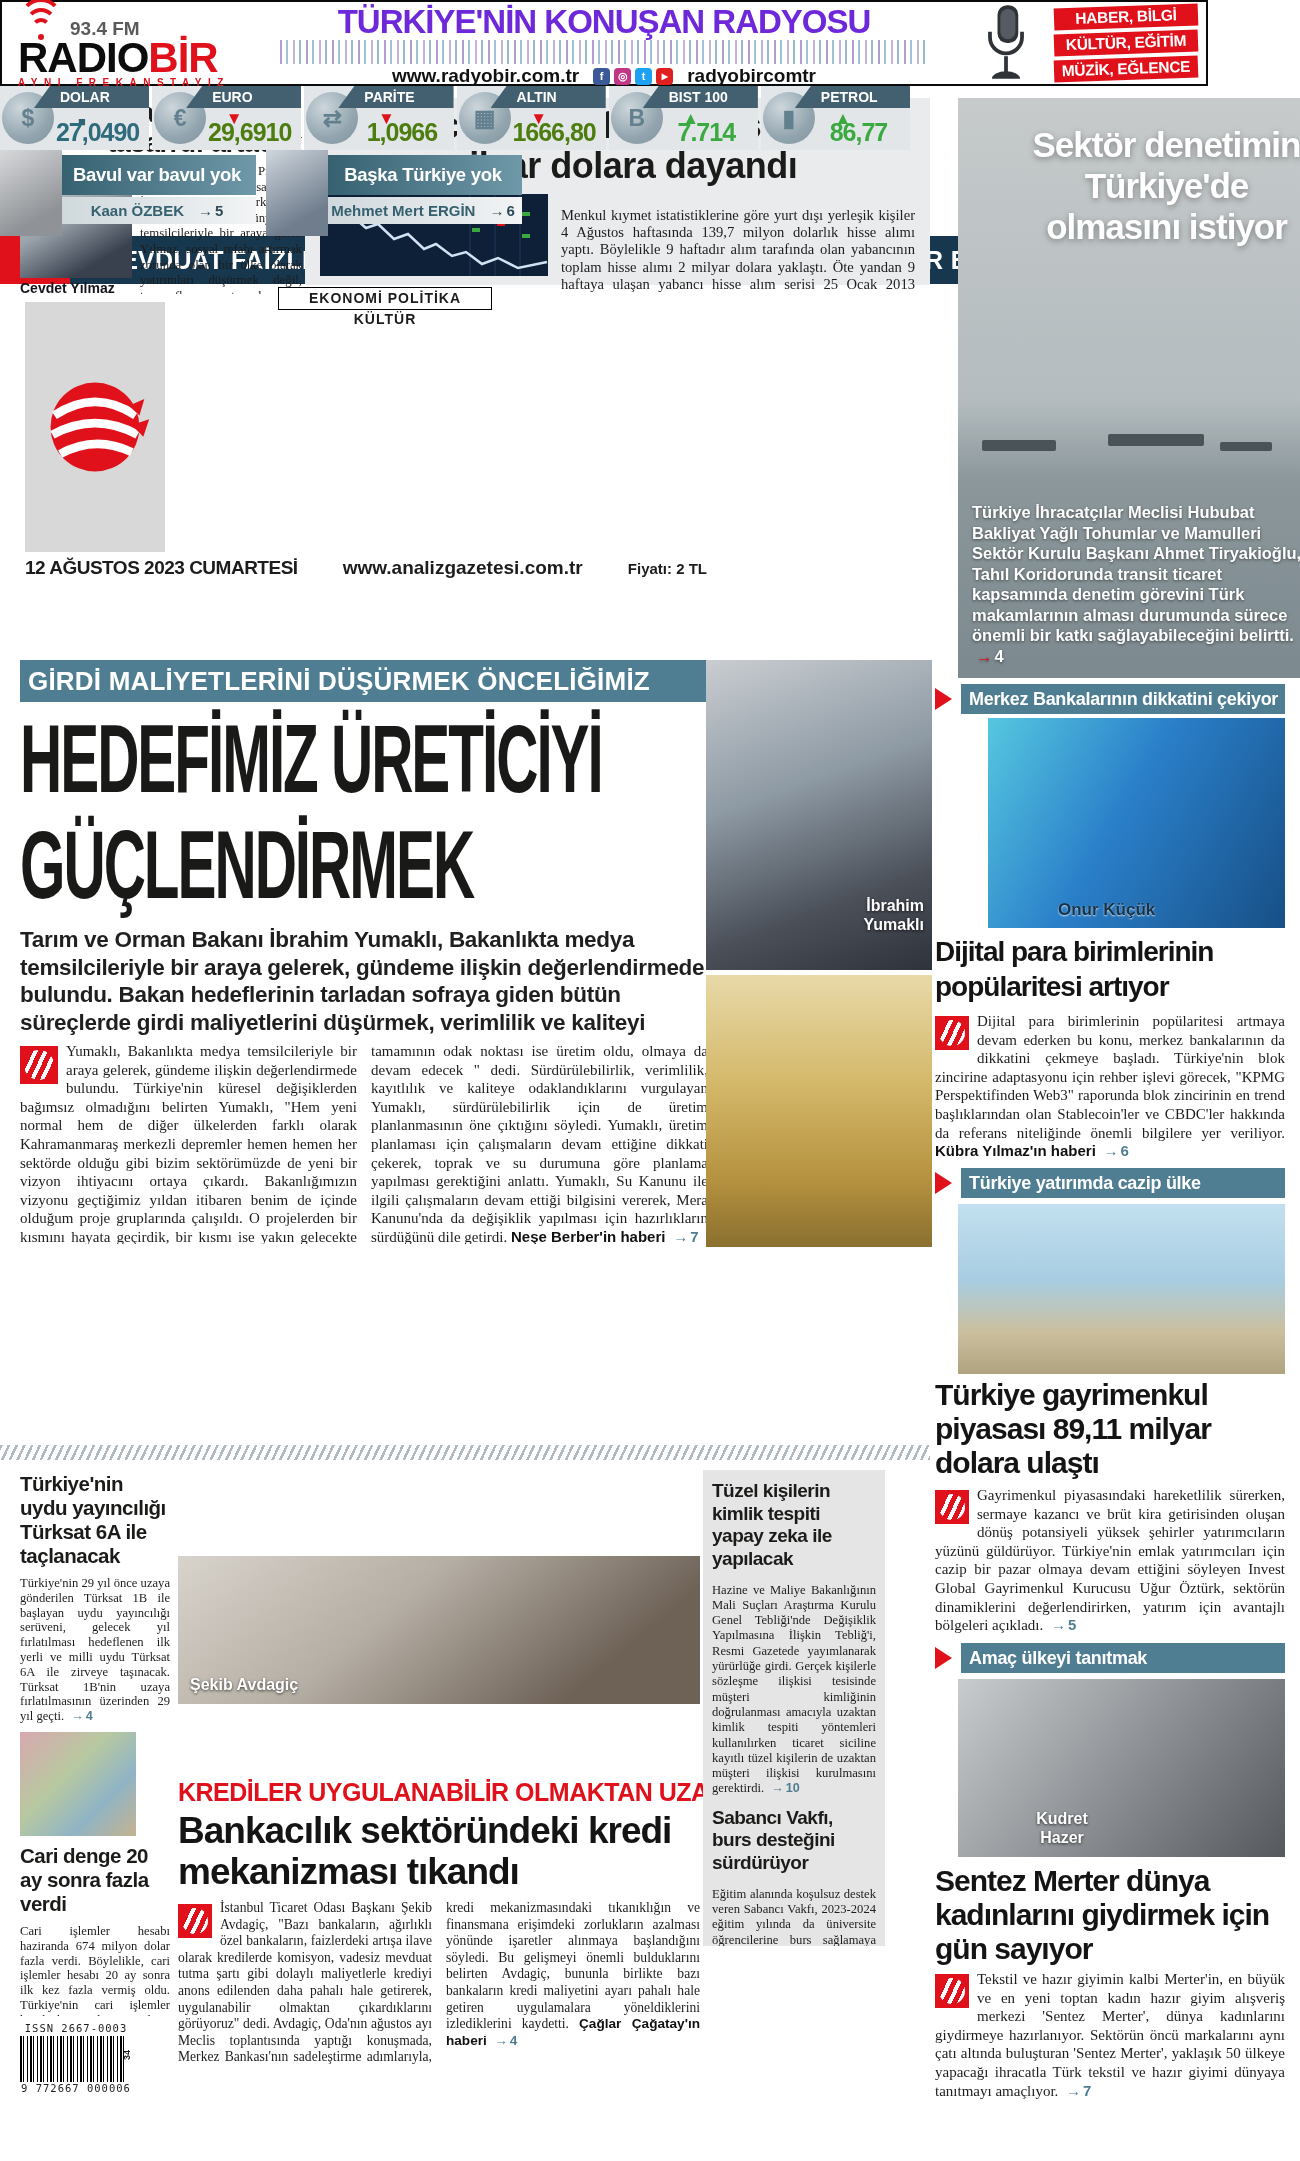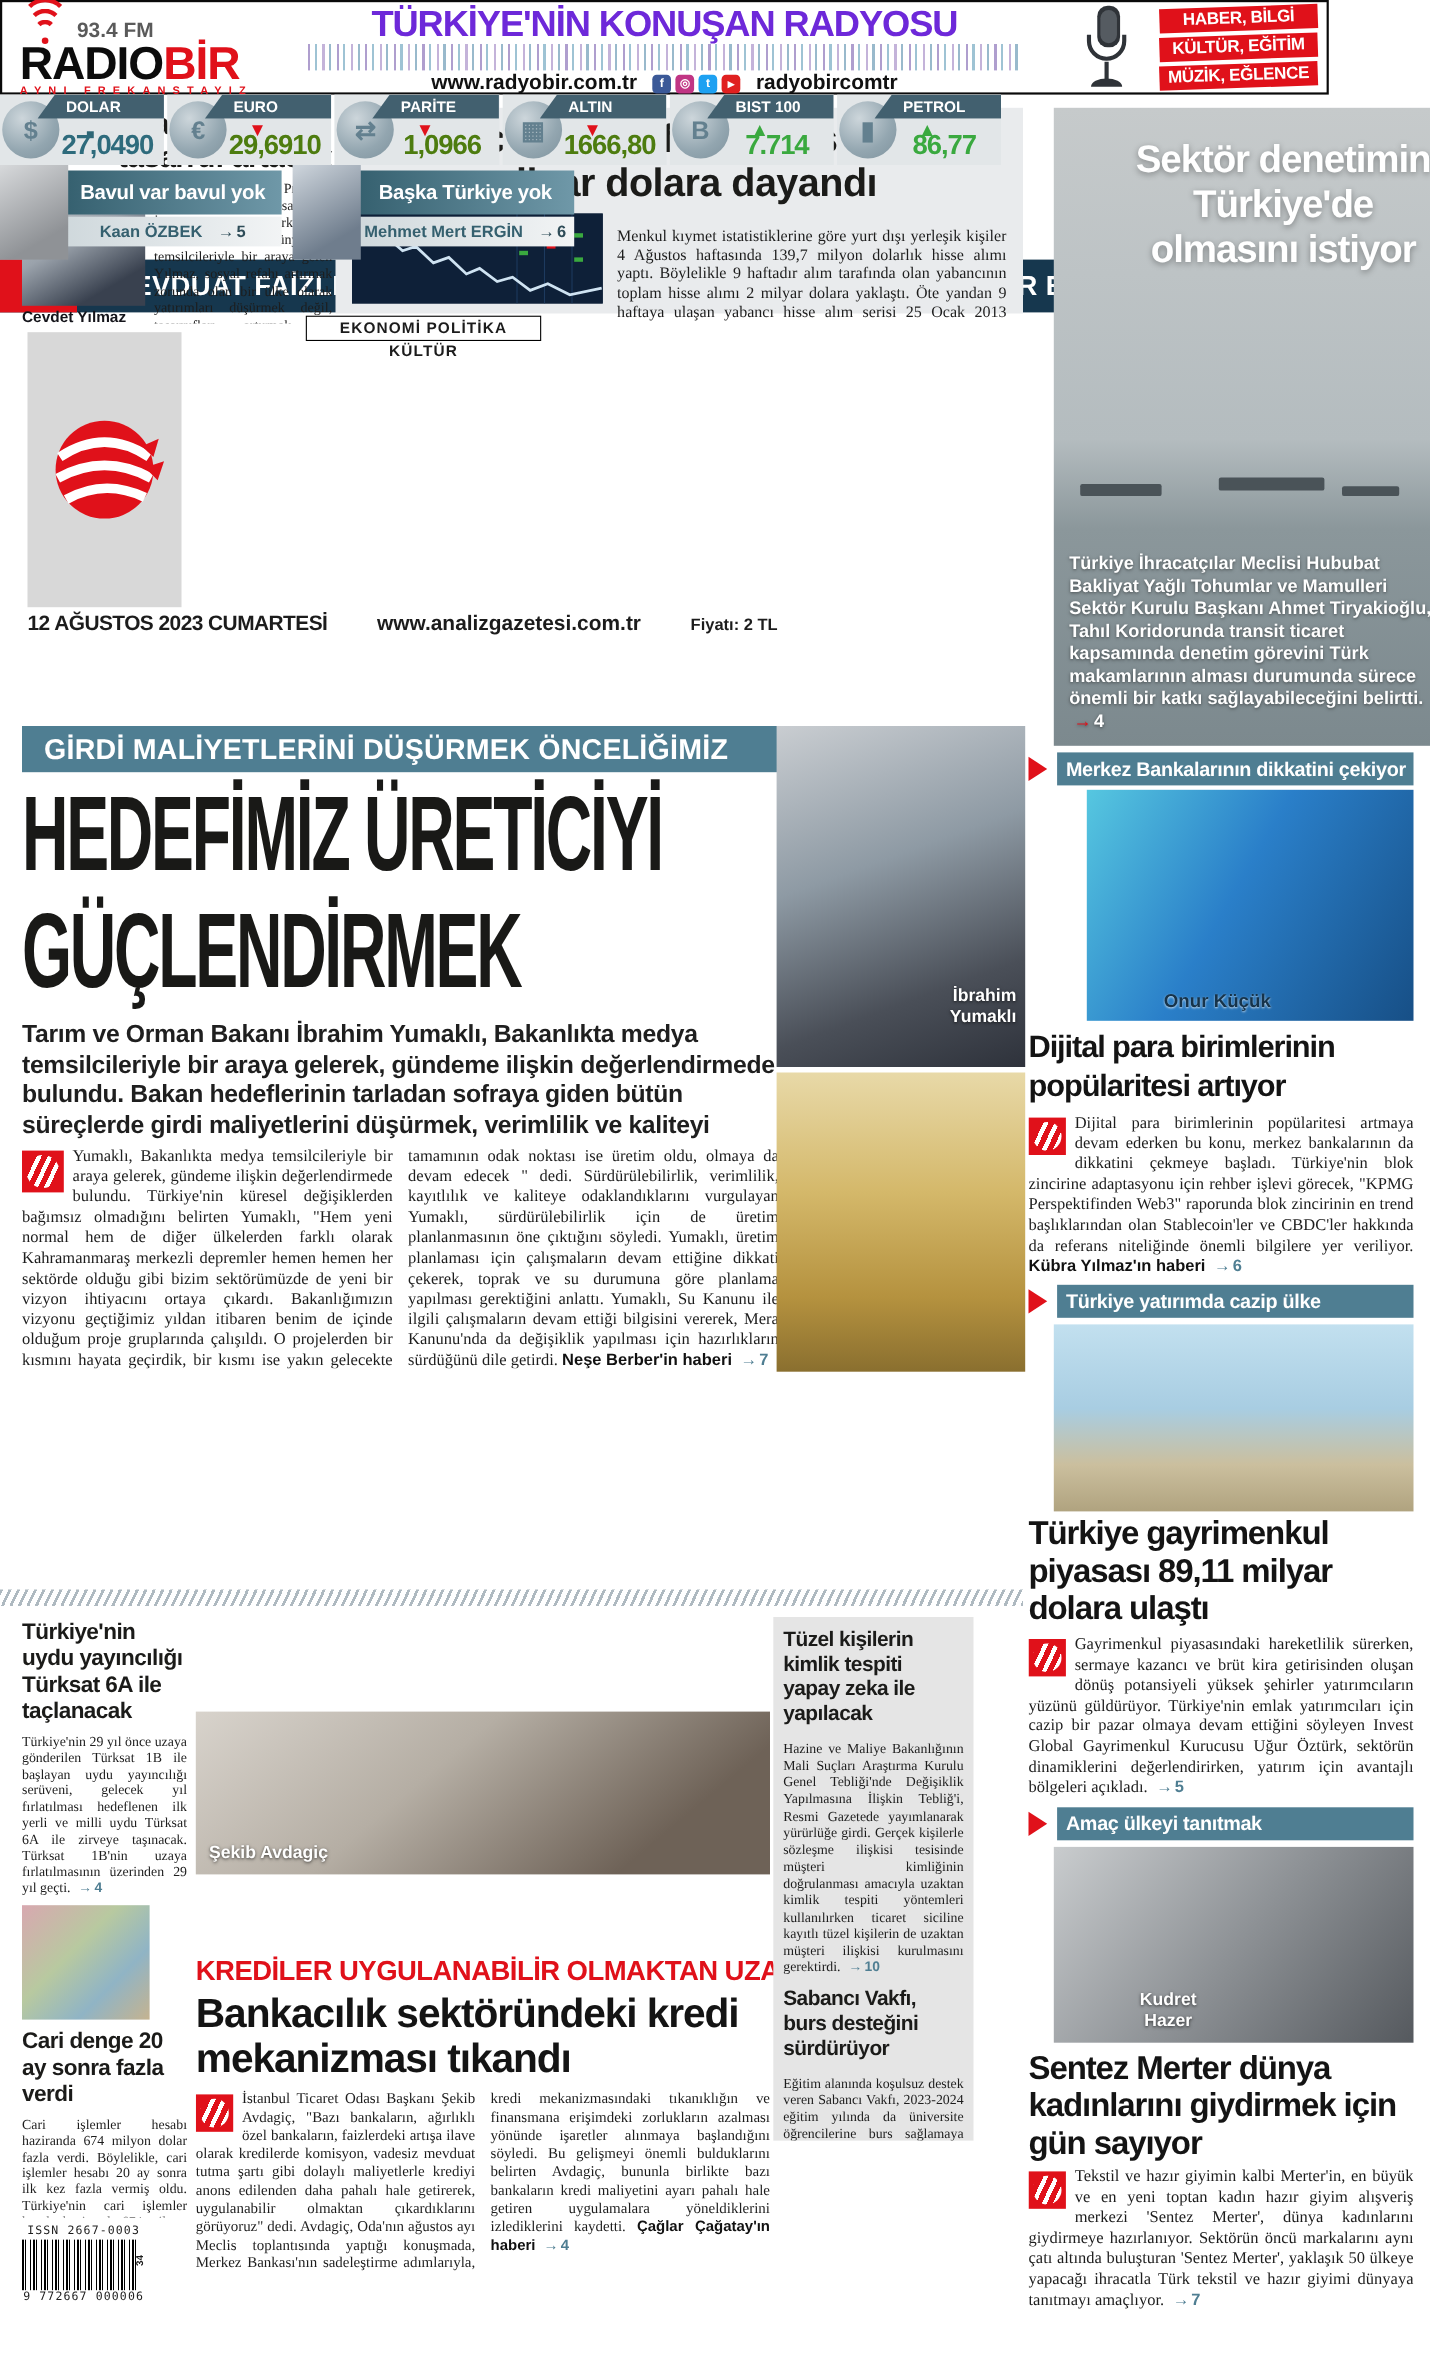--- a/index.html
+++ b/index.html
@@ -91,21 +91,21 @@
   .tlabel{position:absolute;top:0;left:34px;right:0;height:22px;background:#42606f;color:#fff;
     font-weight:800;font-size:14px;line-height:22px;padding-left:26px;
     clip-path:polygon(16px 0,100% 0,100% 100%,0 100%);box-sizing:border-box;}
   .trend{position:absolute;left:55%;top:24px;transform:translateX(-50%);font-size:17px;line-height:17px;}
   .trend.up{color:#3aa93f;} .trend.down{color:#e0111a;} .trend.flat{color:#2e6675;font-size:13px;top:27px;}
   .tval{position:absolute;left:50px;right:4px;bottom:3px;text-align:center;font-weight:800;
         font-size:25px;letter-spacing:-1px;}
   .tval.teal{color:#2e6b7c;} .tval.red{color:#4d7c0f;} .tval.green{color:#3aa93f;}
   
   #kickerbar{left:20px;top:660px;width:690px;height:42px;background:#4f7e92;}
-  #kickerbar span{color:#fff;font-weight:800;font-size:26px;line-height:42px;padding-left:20px;
+  #kickerbar span{color:#fff;font-weight:800;font-size:26px;line-height:42px;padding-left:8px;
                   letter-spacing:0.2px;display:block;white-space:nowrap;}
   .mega{position:absolute;left:20px;font-size:86px;line-height:94px;font-weight:800;
         letter-spacing:-3px;color:#191917;transform:scale(0.68,1.12);transform-origin:left top;
         white-space:nowrap;}
   #ibr-photo{left:706px;top:660px;width:226px;height:310px;
     background:linear-gradient(160deg,#c9cdd1,#8e9aa4 40%,#4a4f58 75%,#2e323b);}
   #ibr-cap{right:8px;bottom:36px;font-size:16px;text-align:right;width:90px;}
   #subhead{left:20px;top:926px;width:688px;height:112px;overflow:hidden;font-weight:800;
            font-size:22.5px;line-height:27.5px;color:#1f1f1f;letter-spacing:-0.3px;}
   #mainbody{left:20px;top:1042px;width:688px;height:202px;overflow:hidden;}

